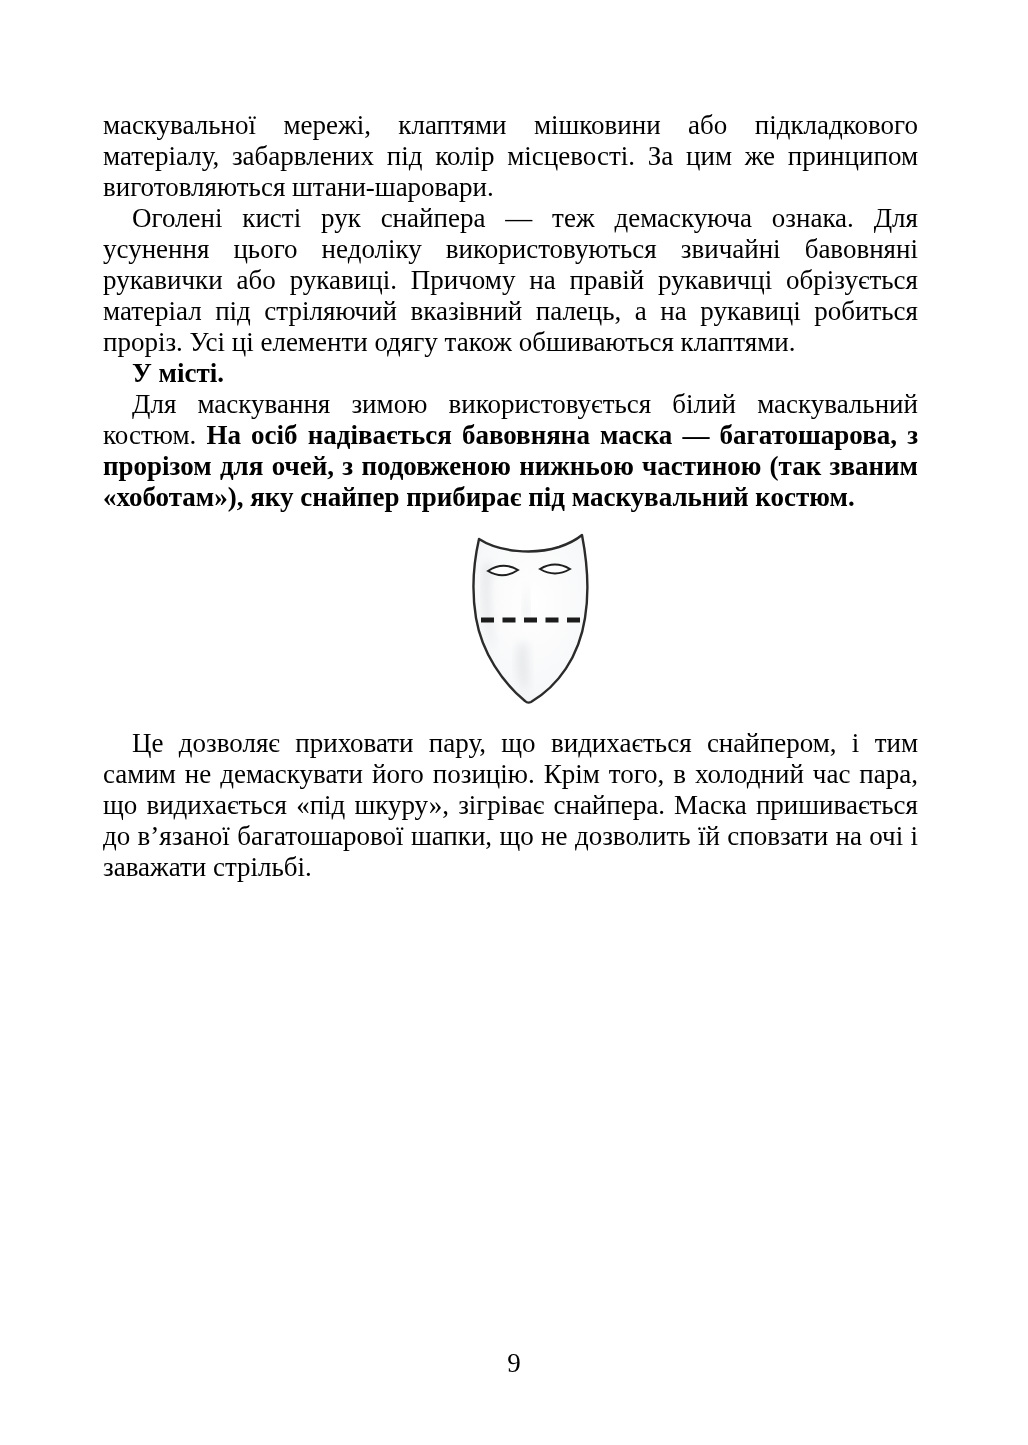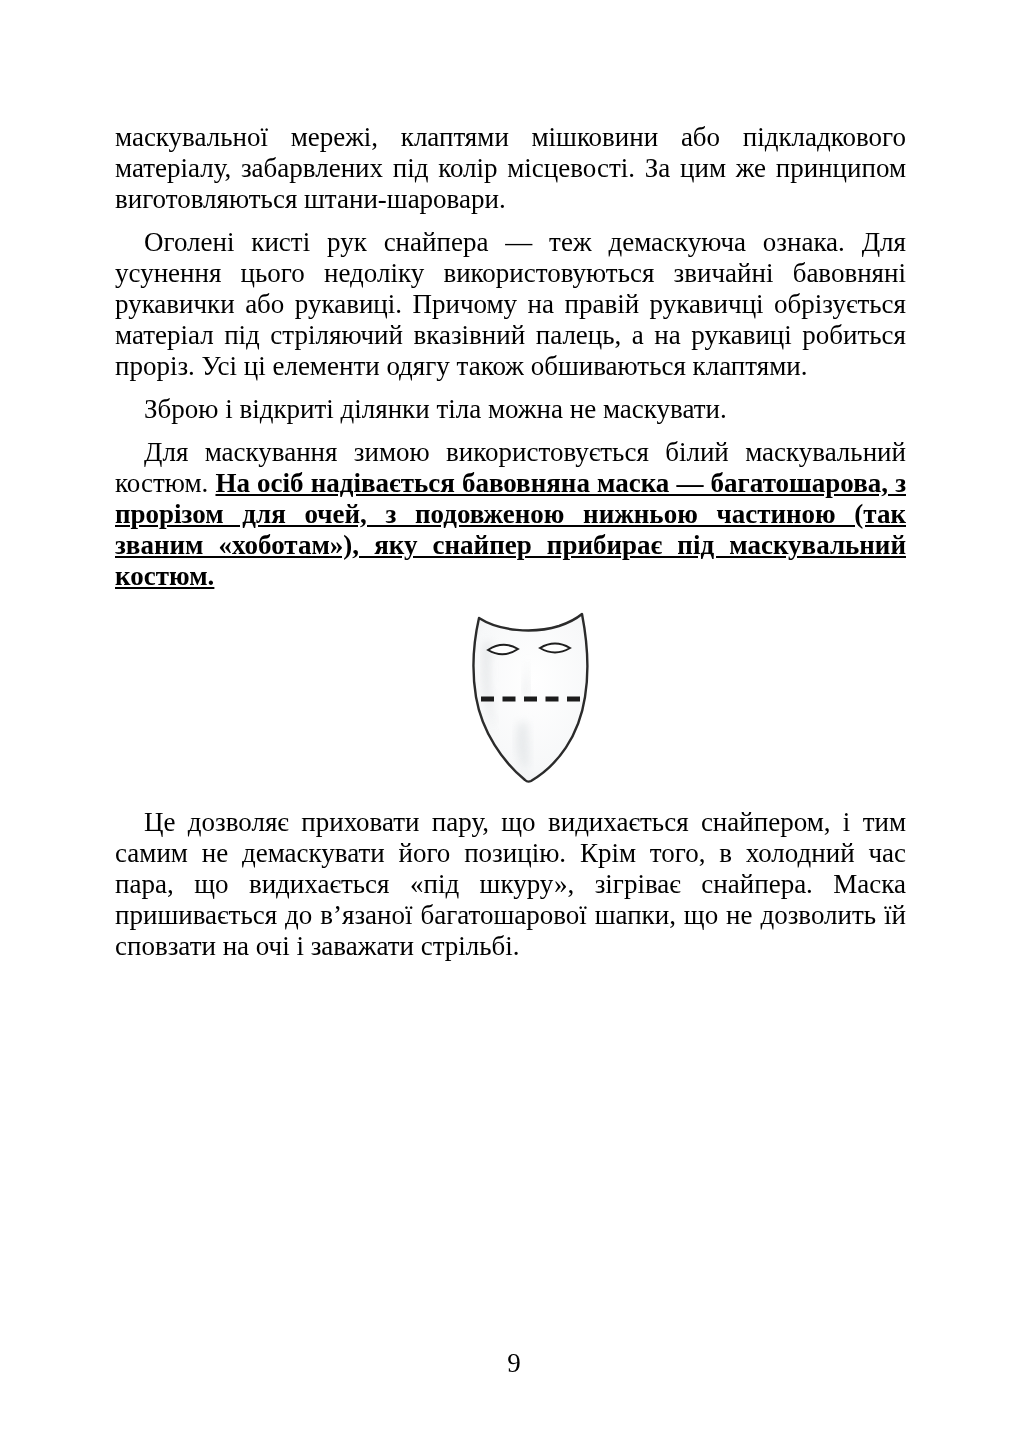--- a/index.html
+++ b/index.html
@@ -19,32 +19,31 @@
   .text-block {
     position: absolute;
     left: 103px;
     top: 110px;
     width: 815px;
     font-size: 27px;
     line-height: 31px;
     text-align: justify;
   }
   .para {
-    margin: 12px;
+    margin: 0;
     text-indent: 29px;
   }
   .para.no-indent {
     text-indent: 0;
   }
   .heading {
     font-weight: bold;
   }
   .bold-run {
     font-weight: bold;
-    text-decoration: underline;
   }
   figure.mask-figure {
     margin: 20px 0 23px 0;
     height: 172px;
     text-align: center;
   }
   figure.mask-figure svg {
     position: relative;
     left: 20px; 
   }
@@ -64,23 +63,23 @@
 <div class="page">
 
   <main class="text-block">
 
     <p class="para no-indent">маскувальної мережі, клаптями мішковини або підкладкового матеріалу, забарвлених під колір місцевості. За цим же принципом виготовляються штани-шаровари.</p>
 
     <p class="para">Оголені кисті рук снайпера — теж демаскуюча ознака. Для усунення цього недоліку використовуються звичайні бавовняні рукавички або рукавиці. Причому на правій рукавичці обрізується матеріал під стріляючий вказівний палець, а на рукавиці робиться проріз. Усі ці елементи одягу також обшиваються клаптями.</p>
 
 
 
+    <p class="para heading">У місті.</p>
 
 
-    <p class="para">Зброю і відкриті ділянки тіла можна не маскувати.</p>
 
 
     <p class="para"><span>Для маскування зимою використовується білий маскувальний костюм. </span><span class="bold-run">На осіб надівається бавовняна маска — багатошарова, з прорізом для очей, з подовженою нижньою частиною (так званим «хоботам»), яку снайпер прибирає під маскувальний костюм.</span></p>
 
     <figure class="mask-figure">
       <svg width="119" height="172" viewBox="0 0 119 172" xmlns="http://www.w3.org/2000/svg">
         <defs>
           <radialGradient id="maskShade" cx="52%" cy="40%" r="75%">
             <stop offset="0%" stop-color="#ffffff"></stop>
             <stop offset="70%" stop-color="#f7f8f9"></stop>

